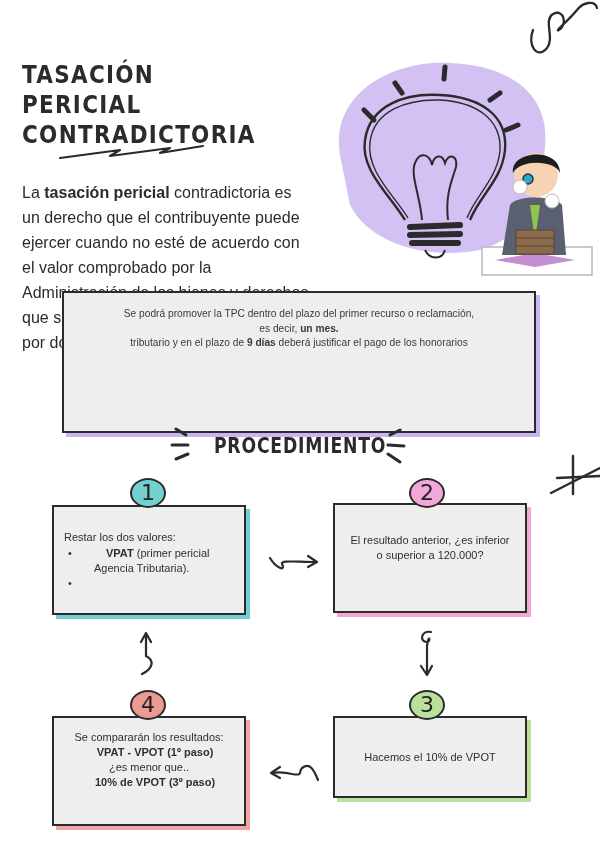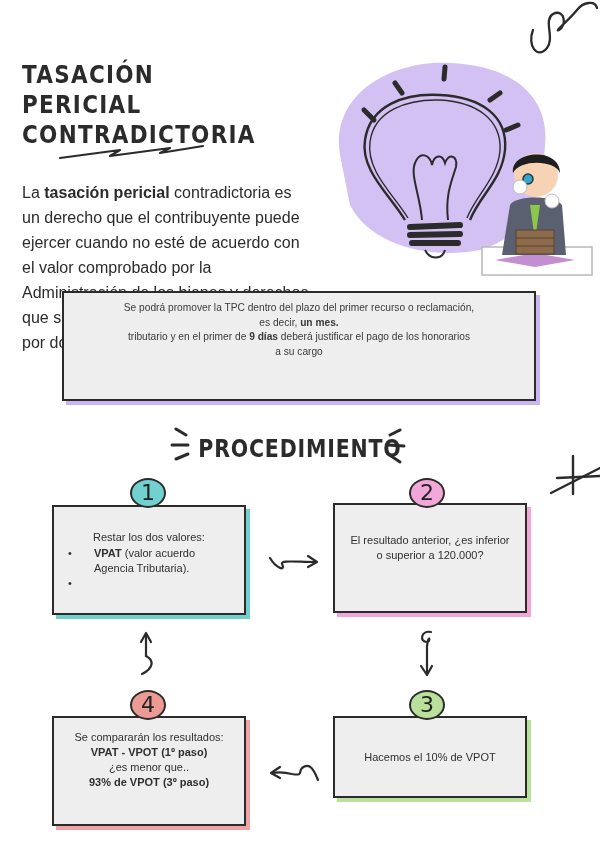--- a/index.html
+++ b/index.html
@@ -19,32 +19,32 @@
     .intro {
       position: absolute; left: 22px; top: 180px; width: 290px;
       font-size: 16px; line-height: 25px; color: #2b2b2b;
     }
     .intro b { font-weight: bold; }
 
     .bulb-art { position: absolute; left: 330px; top: 55px; }
     .squiggle-top { position: absolute; left: 525px; top: 0; }
 
     .note-box {
-      position: absolute; left: 62px; top: 291px; width: 474px; height: 110px;
+      position: absolute; left: 62px; top: 291px; width: 474px; height: 142px;
       background: #eeeeee; border: 2.5px solid #2b2b2b;
       box-shadow: 4px 4px 0 #c9b5ef;
       text-align: center; font-size: 10.2px; line-height: 14.5px; color: #3a3a3a;
-      padding-top: 8px;
+      padding-top: 14px;
     }
     .note-box p { display: block; }
     .note-box b { font-weight: bold; }
 
     .proc-title {
       position: absolute; left: 0; width: 600px; top: 434px; text-align: center;
-      font-family: "DejaVu Sans", sans-serif; font-weight: bold; font-size: 25px;
+      font-family: "DejaVu Sans", sans-serif; font-weight: bold; font-size: 21px;
       letter-spacing: 1px; color: #2b2b2b;
     }
     .proc-title .txt { display: inline-block; transform: scaleX(0.82); }
     .rays { position: absolute; top: 425px; }
 
     .step-box {
       position: absolute; width: 194px; height: 110px;
       background: #eeeeee; border: 2.5px solid #2b2b2b;
       font-size: 11px; line-height: 15px; color: #2f2f2f;
       display: flex; flex-direction: column; justify-content: center; align-items: center;
@@ -61,25 +61,25 @@
     .s2 { left: 333px; top: 503px; box-shadow: 4px 4px 0 #f3a7d8; }
     .s3 { left: 333px; top: 716px; box-shadow: 4px 4px 0 #b9e19b; height: 82px; }
     .s4 { left: 52px; top: 716px; box-shadow: 4px 4px 0 #f2a3a3; height: 110px; }
 
     .b1 { left: 130px; top: 478px; background: #72d1d0; }
     .b2 { left: 409px; top: 478px; background: #f3a7d8; }
     .b3 { left: 409px; top: 690px; background: #b9e19b; }
     .b4 { left: 130px; top: 690px; background: #ec9a94; }
 
     .s1 .list { text-align: left; width: 170px; }
-    .s1 .lead { text-align: center; display: block; margin-bottom: 1px; }
+    .s1 .lead { display: block; margin-bottom: 1px; }
     .s1 .item { display: flex; }
     .s1 .dot { width: 30px; flex: 0 0 30px; padding-left: 4px; }
     .s1 .it { flex: 1; }
-    .s1 b, .s4 b { font-weight: bold; }
+    .s1 b, .s4 b { font-weight: bold; margin-left: 12px; }
 
     .arrow { position: absolute; }
   </style>
 </head>
 <body>
 
 <svg class="squiggle-top" width="75" height="60" viewBox="0 0 75 60">
   <path d="M8 30 C 2 45, 12 60, 22 48 C 30 38, 18 20, 28 14 C 40 8, 42 26, 34 30 C 28 33, 44 20, 52 10 C 58 2, 70 0, 72 8" fill="none" stroke="#2b2b2b" stroke-width="2.3" stroke-linecap="round"></path>
 </svg>
 
@@ -129,22 +129,21 @@
   <circle cx="190" cy="132" r="7" fill="#ffffff" stroke="#bbb" stroke-width="1"></circle>
   <circle cx="222" cy="146" r="7" fill="#ffffff" stroke="#bbb" stroke-width="1"></circle>
   <rect x="186" y="175" width="38" height="24" fill="#8b6b4c" stroke="#5a4330" stroke-width="1"></rect>
   <line x1="186" y1="183" x2="224" y2="183" stroke="#5a4330" stroke-width="1"></line>
   <line x1="186" y1="191" x2="224" y2="191" stroke="#5a4330" stroke-width="1"></line>
 </svg>
 
 <div class="note-box">
   <p>Se podrá promover la TPC dentro del plazo del primer recurso o reclamación,</p>
   <p><span>es decir, </span><b>un mes.</b></p>
-  <p><span>tributario y en el primer de </span><b>9 días</b><span> deberá justificar el pago de los honorarios</span></p>
-  <p>a su cargo</p>
+  <p><span>tributario y en el plazo de </span><b>9 días</b><span> deberá justificar el pago de los honorarios</span></p>
 </div>
 
 <svg class="rays" style="left:168px;" width="30" height="40" viewBox="0 0 30 40">
   <g stroke="#2b2b2b" stroke-width="3" stroke-linecap="round">
     <line x1="8" y1="4" x2="18" y2="10"></line>
     <line x1="4" y1="20" x2="20" y2="20"></line>
     <line x1="8" y1="34" x2="20" y2="29"></line>
   </g>
 </svg>
 <div class="proc-title">
@@ -164,21 +163,21 @@
     <line x1="28" y1="8" x2="28" y2="46"></line>
     <line x1="12" y1="30" x2="55" y2="28"></line>
   </g>
 </svg>
 
 <div class="step-box s1">
   <div class="list">
     <span class="lead">Restar los dos valores:</span>
     <div class="item">
       <span class="dot">•</span>
-      <span class="it"><b>VPAT</b><span> (valor acuerdo Agencia Tributaria).</span></span>
+      <span class="it"><b>VPAT</b><span> (primer pericial Agencia Tributaria).</span></span>
     </div>
     <div class="item">
       <span class="dot">•</span>
     </div>
   </div>
 </div>
 <div class="badge b1">1</div>
 
 <svg class="arrow" style="left:266px; top:552px;" width="56" height="26" viewBox="0 0 56 26">
   <path d="M4 6 C 10 16, 20 20, 16 12 C 14 8, 30 10, 50 10" fill="none" stroke="#2b2b2b" stroke-width="2.2" stroke-linecap="round"></path>
@@ -202,21 +201,21 @@
 
 <svg class="arrow" style="left:266px; top:760px;" width="56" height="26" viewBox="0 0 56 26">
   <path d="M52 20 C 48 10, 44 2, 36 8 C 32 12, 38 16, 26 14 C 18 12, 12 12, 6 13" fill="none" stroke="#2b2b2b" stroke-width="2.2" stroke-linecap="round"></path>
   <path d="M14 7 L 5 13 L 14 18" fill="none" stroke="#2b2b2b" stroke-width="2.2" stroke-linecap="round" stroke-linejoin="round"></path>
 </svg>
 
 <div class="step-box s4">
   <span>Se compararán los resultados:</span>
   <b>VPAT - VPOT (1º paso)</b>
   <span>¿es menor que..</span>
-  <b>93% de VPOT (3º paso)</b>
+  <b>10% de VPOT (3º paso)</b>
   <span style="height:22px;"></span>
 </div>
 <div class="badge b4">4</div>
 
 <svg class="arrow" style="left:136px; top:628px;" width="24" height="52" viewBox="0 0 24 52">
   <path d="M10 6 L 10 28 C 18 32, 18 40, 6 46" fill="none" stroke="#2b2b2b" stroke-width="2.2" stroke-linecap="round"></path>
   <path d="M5 14 L 10 5 L 15 14" fill="none" stroke="#2b2b2b" stroke-width="2.2" stroke-linecap="round" stroke-linejoin="round"></path>
 </svg>
 
 </body></html>

